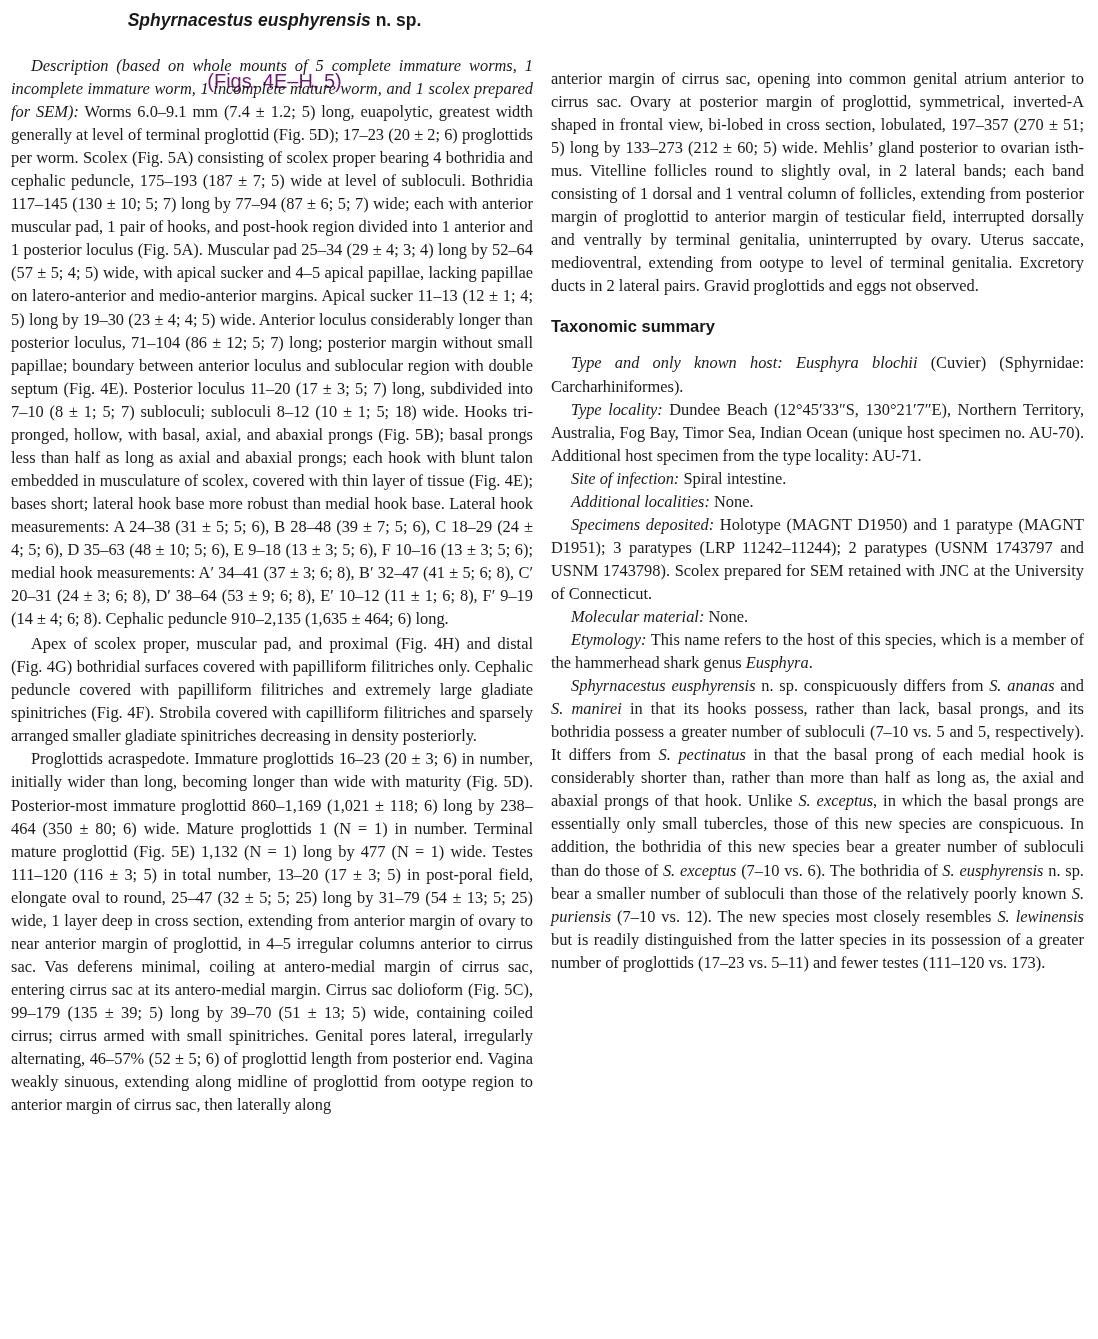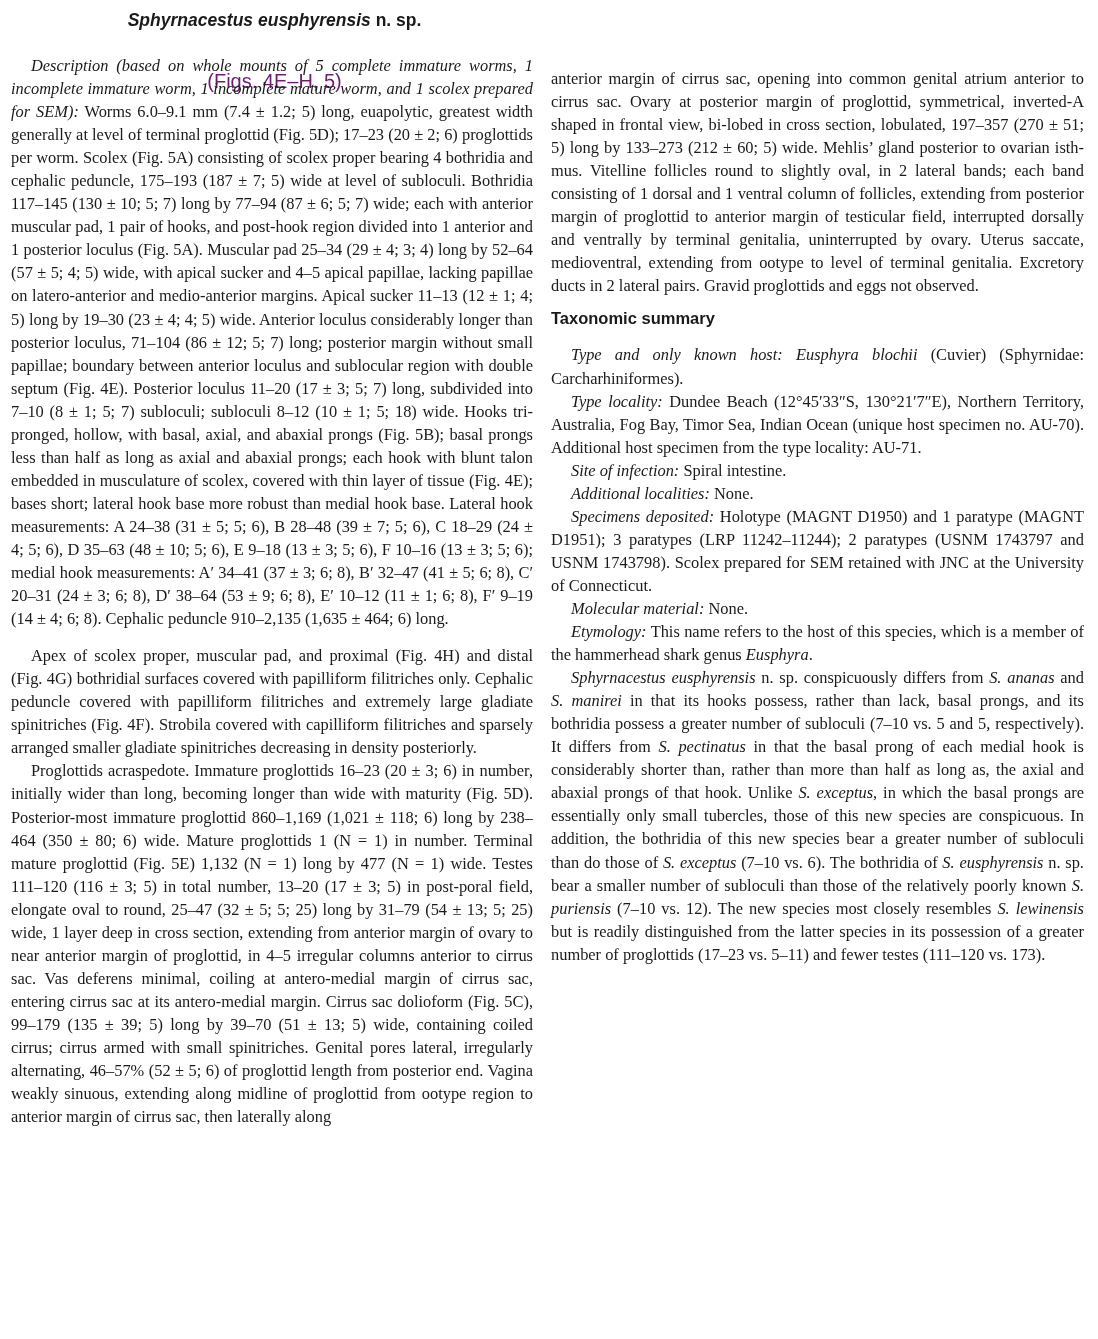--- a/index.html
+++ b/index.html
@@ -19,24 +19,24 @@
   }
   .col {
     position: absolute; top: 66px; width: 522px;
     font-size: 16.4px; line-height: 23.05px;
     text-align: justify; hyphens: manual;
   }
   .col-left { left: 11px; top: 54px; }
   .col-right { left: 551px; top: 67px; width: 533px; }
   p { margin: 0; text-indent: 20px; }
   p.noindent { text-indent: 0; }
-  p.gap { margin-top: 14px; }
+  p.gap { margin-top: 2px; }
   h2 {
     font-family: "Liberation Sans", sans-serif; font-weight: bold; font-size: 16.5px;
-    margin: 10px 0 14px 0; line-height: 22px;
+    margin: 18px 0 14px 0; line-height: 22px;
   }
   i { font-style: italic; }
 </style>
 </head>
 <body>
 
 <div class="title-block">
   <div class="title"><i>Sphyrnacestus eusphyrensis</i><span> n. sp.</span></div>
   <div class="subtitle">(Figs. 4E–H, 5)</div>
 </div>

